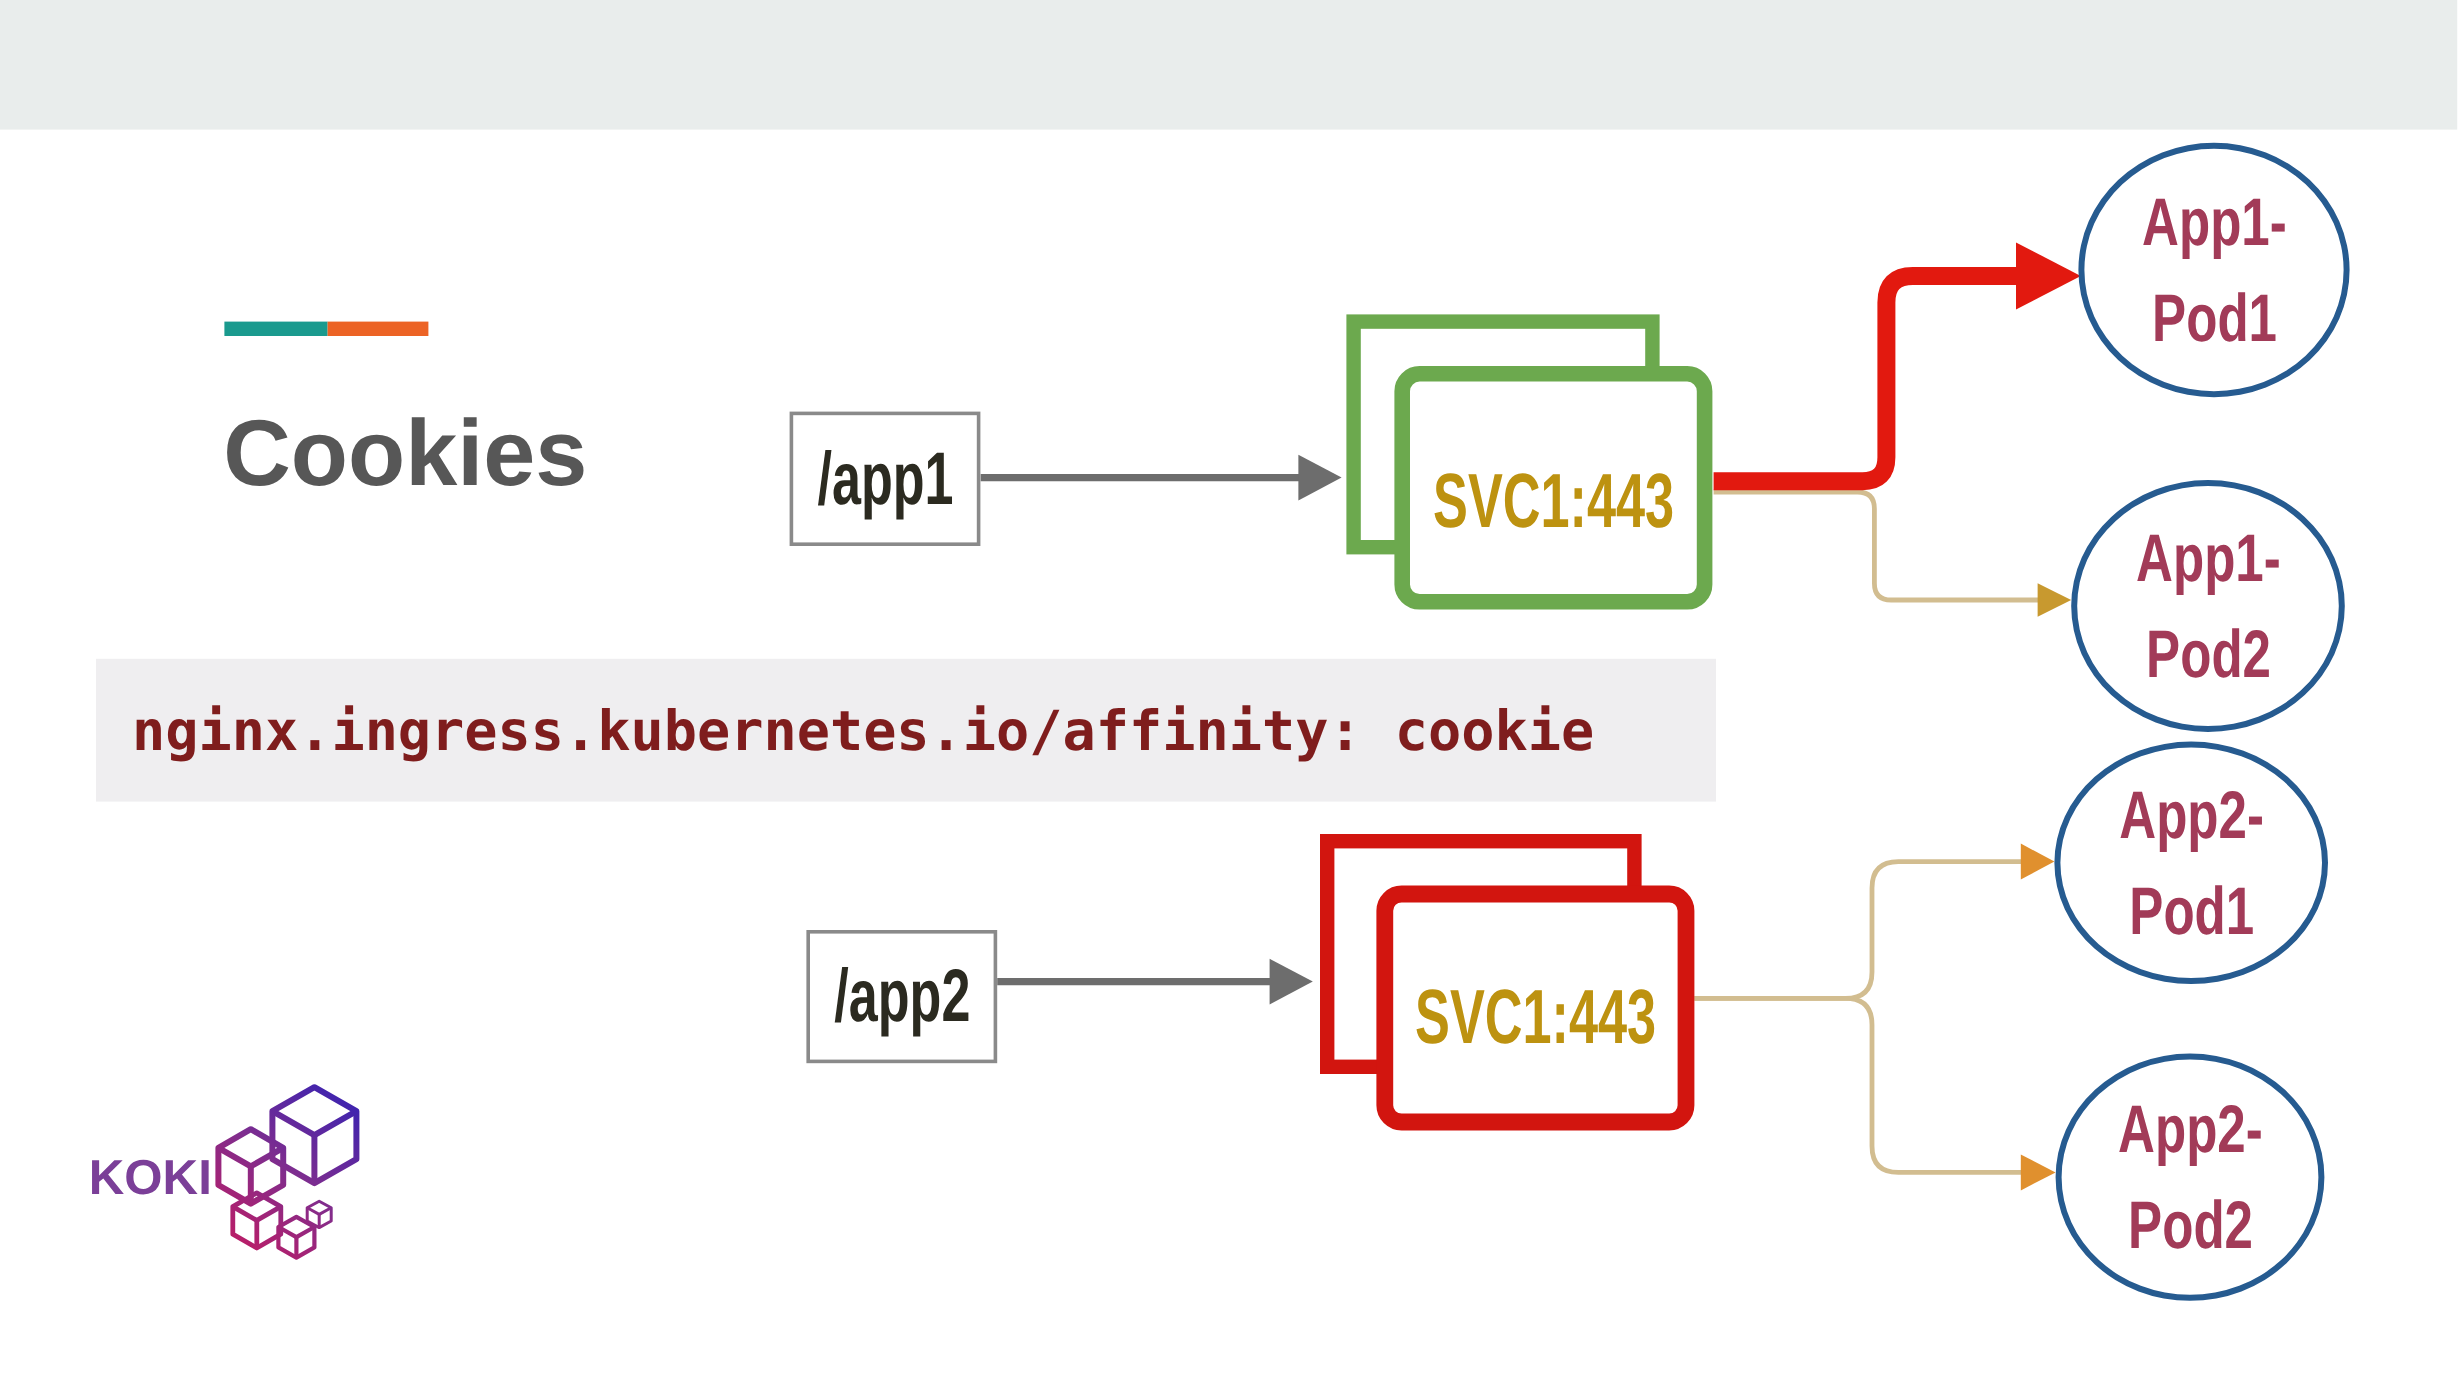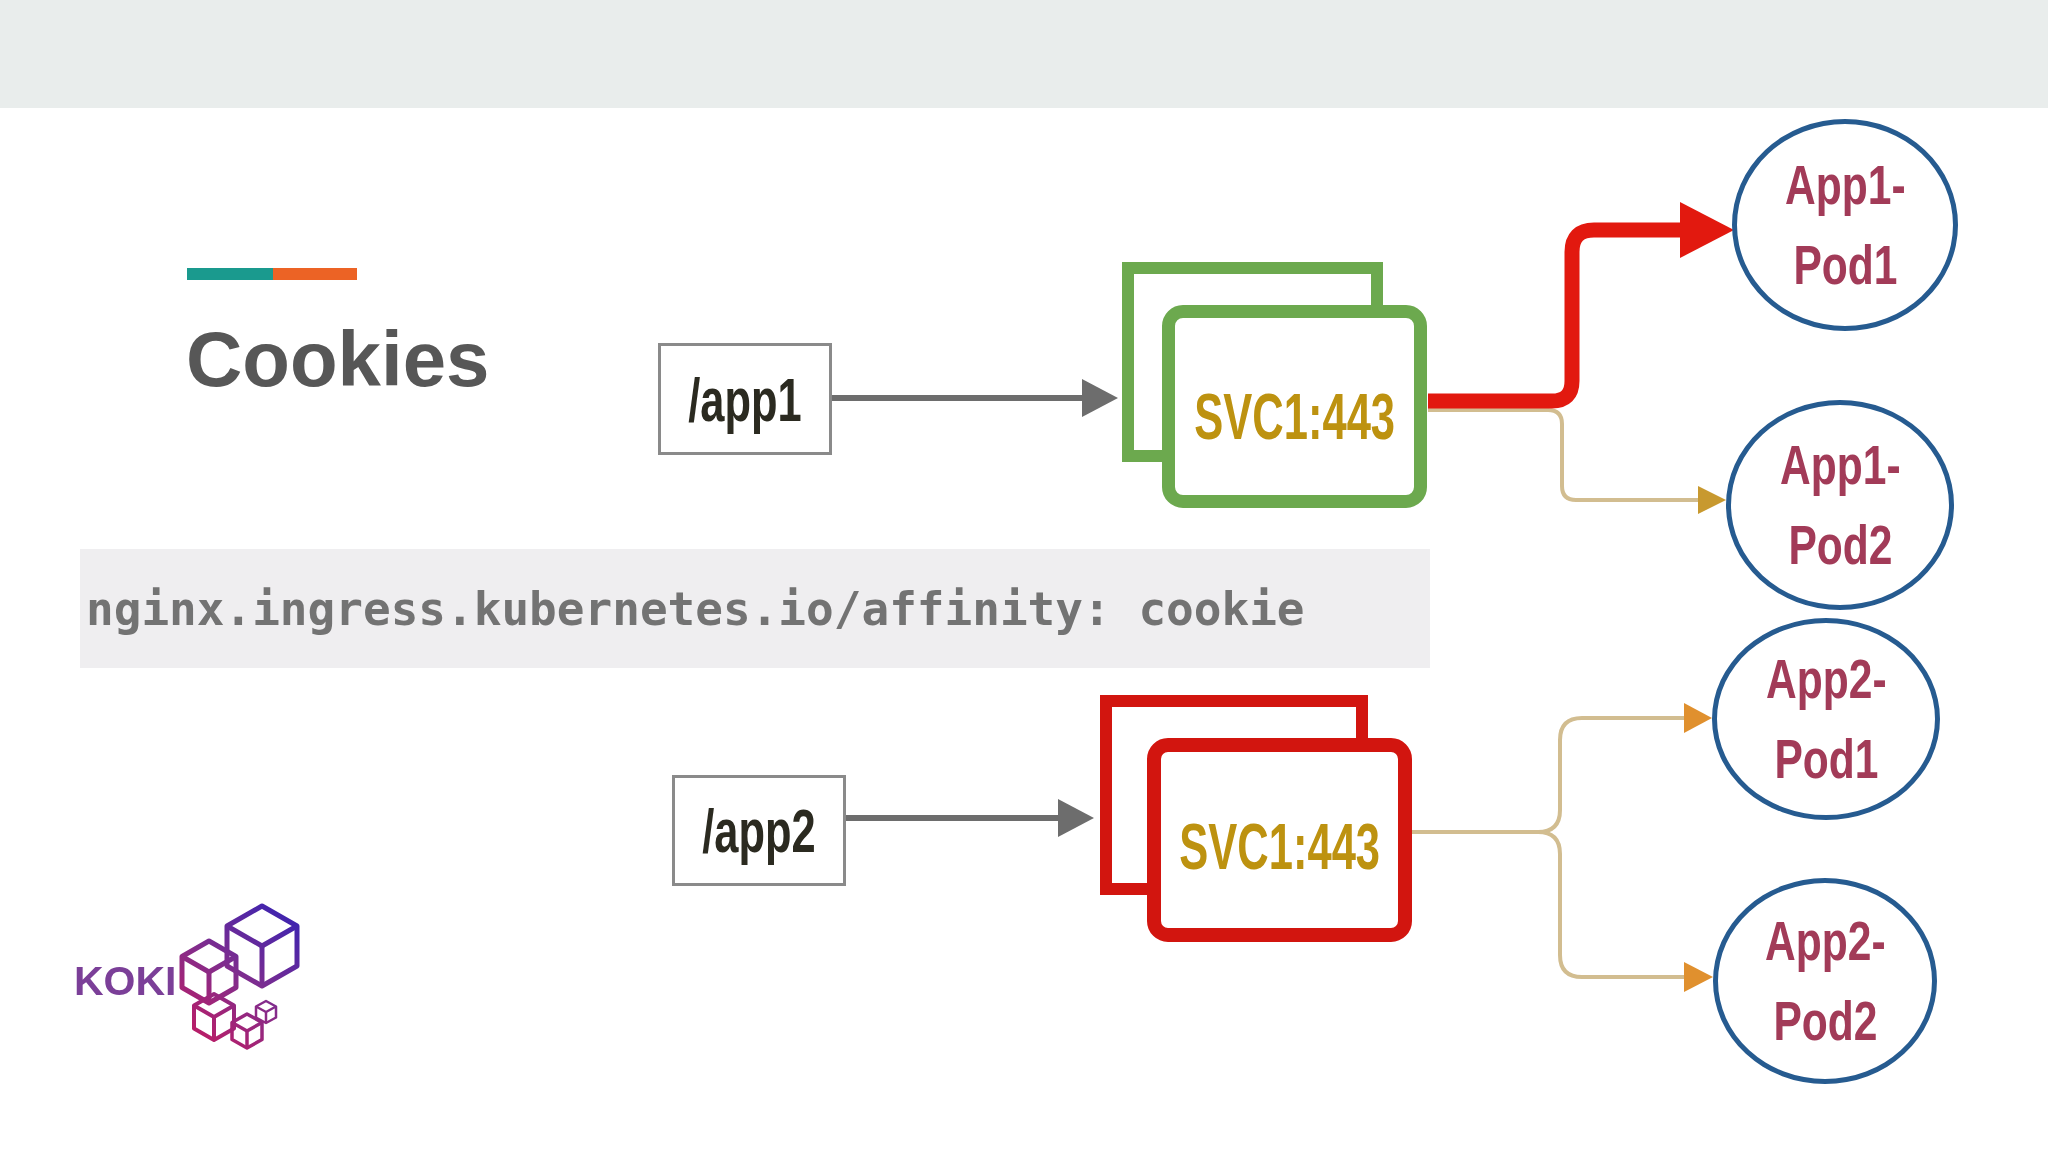--- a/index.html
+++ b/index.html
@@ -2,26 +2,26 @@
 <html><head>
 <meta charset="utf-8">
 <style>
   html,body{margin:0;padding:0;background:#ffffff;}
   .stage{position:relative;width:2048px;height:1152px;background:#ffffff;overflow:hidden;
          font-family:"Liberation Sans", sans-serif;}
   .abs{position:absolute;}
   .headerbar{left:0;top:0;width:2048px;height:108px;background:#e9edec;z-index:1;}
   .accent-teal{left:187px;top:268px;width:86px;height:12px;background:#1a9a8e;z-index:2;}
   .accent-orange{left:273px;top:268px;width:84px;height:12px;background:#ec6325;z-index:2;}
-  .title{left:186px;top:314px;font-size:78px;font-weight:bold;color:#575757;z-index:2;letter-spacing:0px;}
+  .title{left:186px;top:332px;font-size:78px;font-weight:bold;color:#575757;z-index:2;letter-spacing:0px;}
   .codebar{left:80px;top:549px;width:1350px;height:119px;background:#efeef0;z-index:2;
            display:flex;align-items:center;}
   .codetext{font-family:"DejaVu Sans Mono", monospace;font-weight:bold;font-size:46px;
-            color:#737373;padding-left:6px;white-space:nowrap;}
-  .routebox{width:174px;height:112px;background:#ffffff;border:3px solid #8a8a8a;box-sizing:border-box;
+            color:#7f1d1d;padding-left:30px;white-space:nowrap;}
+  .routebox{width:159px;height:112px;background:#ffffff;border:3px solid #8a8a8a;box-sizing:border-box;
             display:flex;align-items:center;justify-content:center;z-index:3;}
   .routelabel{font-size:62px;font-weight:bold;color:#2b2a20;transform:scaleX(0.70);white-space:nowrap;}
   .svcback{box-sizing:border-box;background:transparent;z-index:2;}
   .svcfront{box-sizing:border-box;background:#ffffff;display:flex;align-items:flex-start;justify-content:center;z-index:3;border-radius:21px;}
   .svclabel{font-size:64px;font-weight:bold;color:#bd9210;transform:scaleX(0.68);white-space:nowrap;margin-top:62px;}
   .green{border:13px solid #6ca94e;}
   .greenback{border:12px solid #6ca94e;}
   .red{border:14px solid #d2150f;}
   .redback{border:12px solid #d2150f;}
   .pod{box-sizing:border-box;background:#ffffff;border:5px solid #265b90;border-radius:50%;

